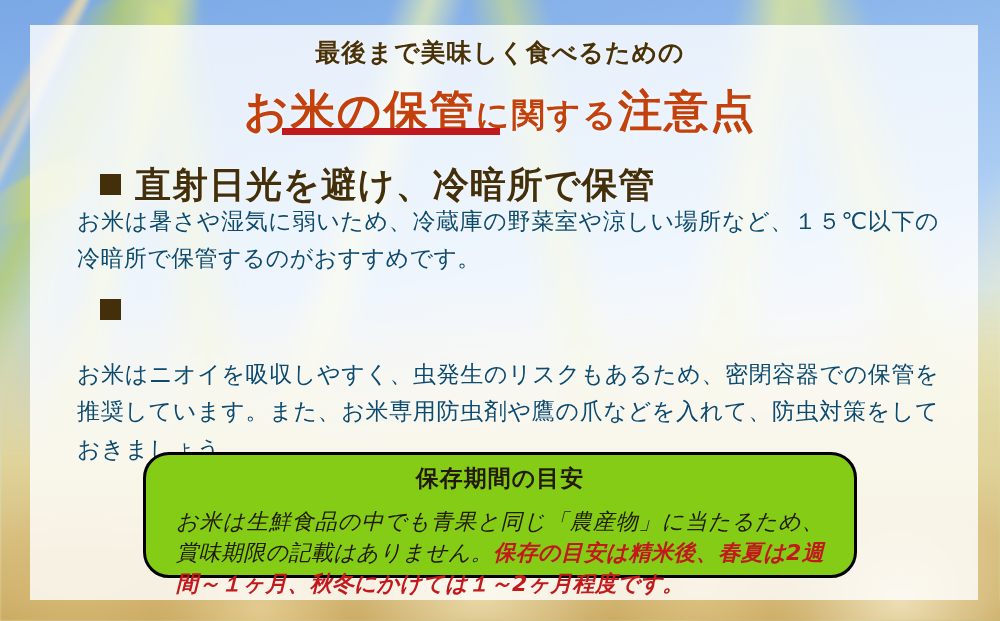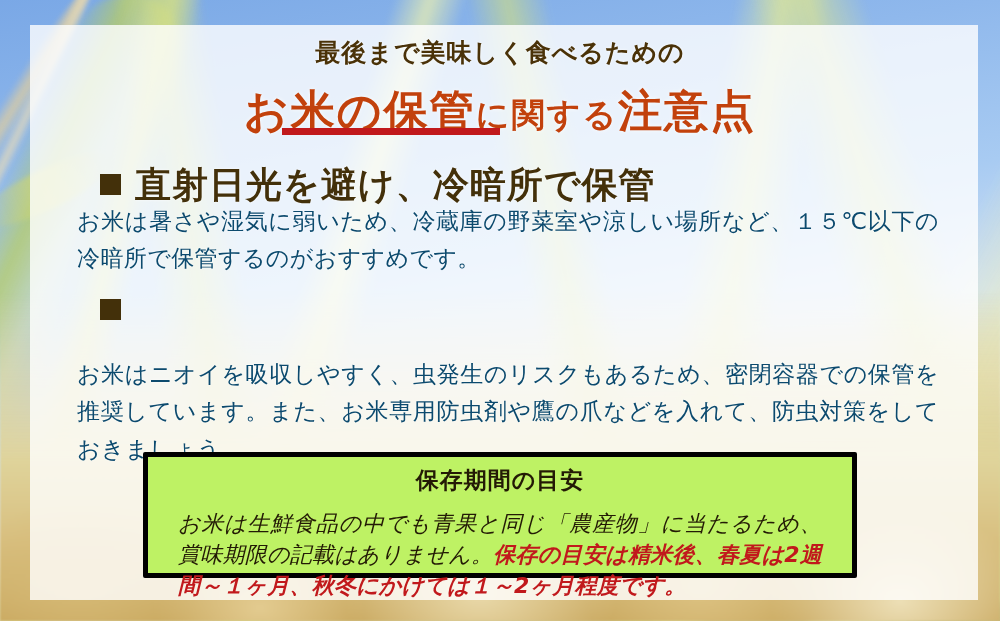--- a/index.html
+++ b/index.html
@@ -117,22 +117,22 @@
     color:#0c4a6e;
     text-shadow:0 0 3px rgba(255,255,255,.75);
     text-align:justify;
   }
   #sec1-body{top:203px;}
   #sec2-body{top:332px;margin-top:24px;}
 
   
   .callout{
     position:absolute;left:143px;top:452px;width:714px;height:126px;
-    border:5px solid #000000;border-radius:2px;
-    background:#bef264;
+    border:3px solid #000000;border-radius:26px;
+    background:#84cc16;
     box-sizing:border-box;
     padding:8px 18px 0 18px;
   }
   .callout-title{
     text-align:center;
     font-size:23px;font-weight:700;letter-spacing:1px;
     color:#231a05;
     margin:0 0 2px 0;
   }
   .callout-body{

